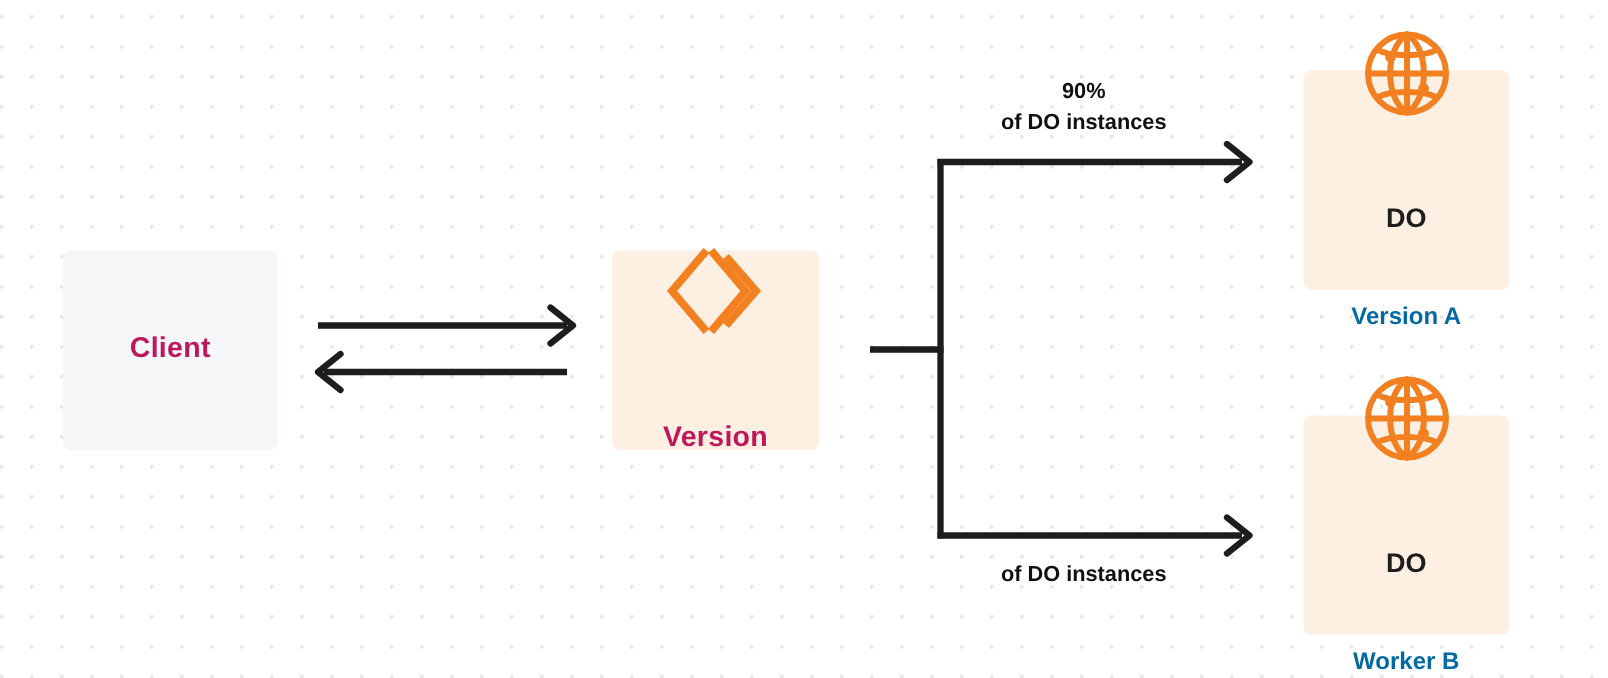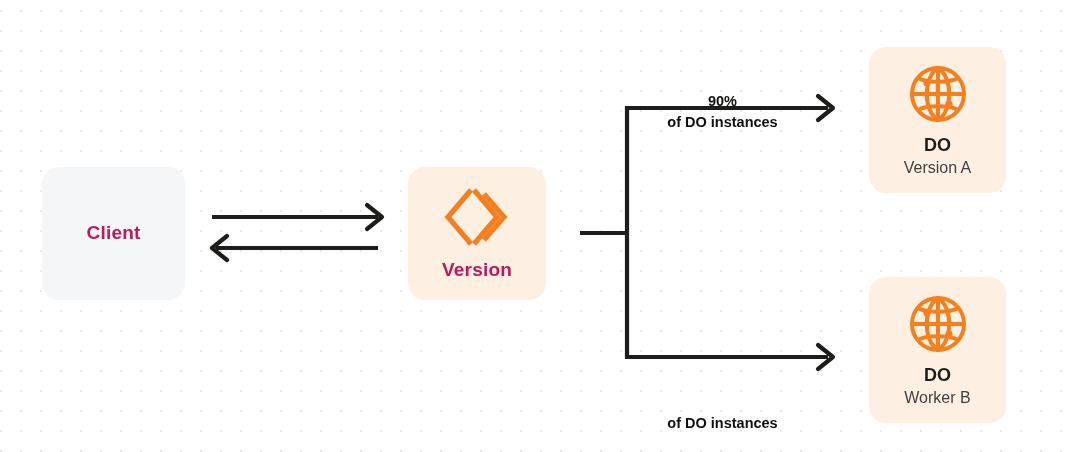--- a/index.html
+++ b/index.html
@@ -21,25 +21,26 @@
     background-color: #ffffff;
     background-image: radial-gradient(circle at 1px 1px, #e9e9ea 1.35px, transparent 1.6px);
     background-size: 20px 20px;
     background-position: 0px 10px;
   }
 
   
   .node {
     position: absolute;
     box-sizing: border-box;
-    border-radius: 17px;
+    border-radius: 5px;
     display: flex;
     flex-direction: column;
     align-items: center;
     justify-content: center;
+    gap: 44px;
   }
 
   .node-client {
     left: 42px;
     top: 167px;
     width: 143px;
     height: 133px;
     background-color: #f5f6f8;
   }
 
@@ -77,22 +78,22 @@
 
   .node-title-do {
     font-size: 18px;
     font-weight: bold;
     color: #1d1d1b;
     margin-top: 2px;
   }
 
   .node-subtitle {
     font-size: 16px;
-    font-weight: normal;
-    color: #404040;
+    font-weight: bold;
+    color: #0369a1;
     margin-top: 3px;
     line-height: 1.15;
   }
 
   .worker-icon-wrap {
     display: block;
     margin-bottom: 9px;
   }
 
   .do-icon-wrap {
@@ -112,21 +113,20 @@
 
   
   .edge-label {
     position: absolute;
     text-align: center;
     font-size: 14.5px;
     font-weight: bold;
     color: #10100f;
     line-height: 1.45;
     white-space: nowrap;
-    margin-top: 40px;
   }
 
   .edge-label-top {
     left: 640px;
     top: 51px;
     width: 165px;
   }
 
   .edge-label-bottom {
     left: 640px;

